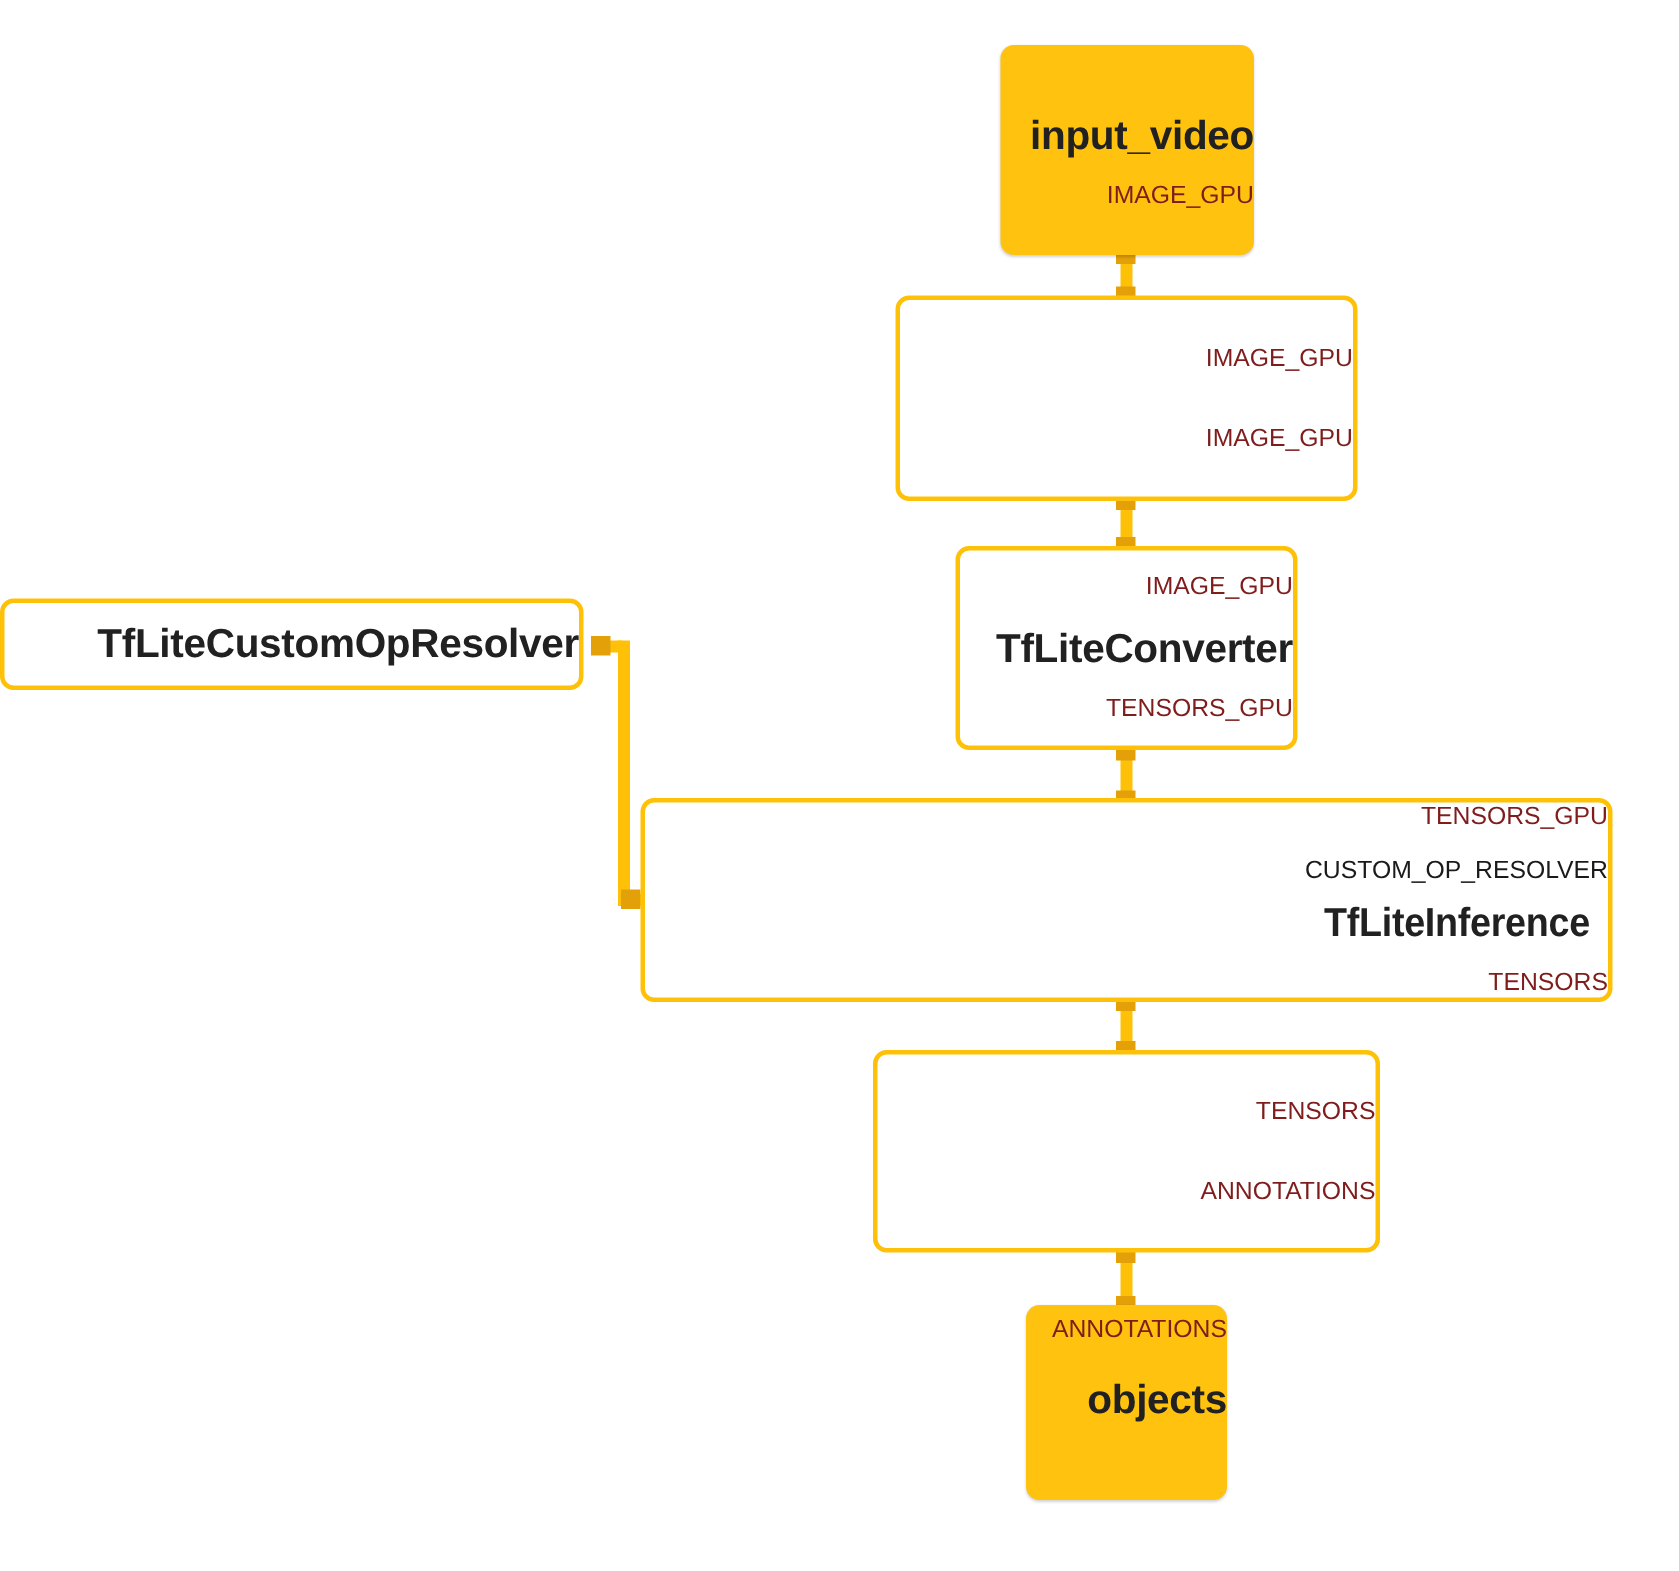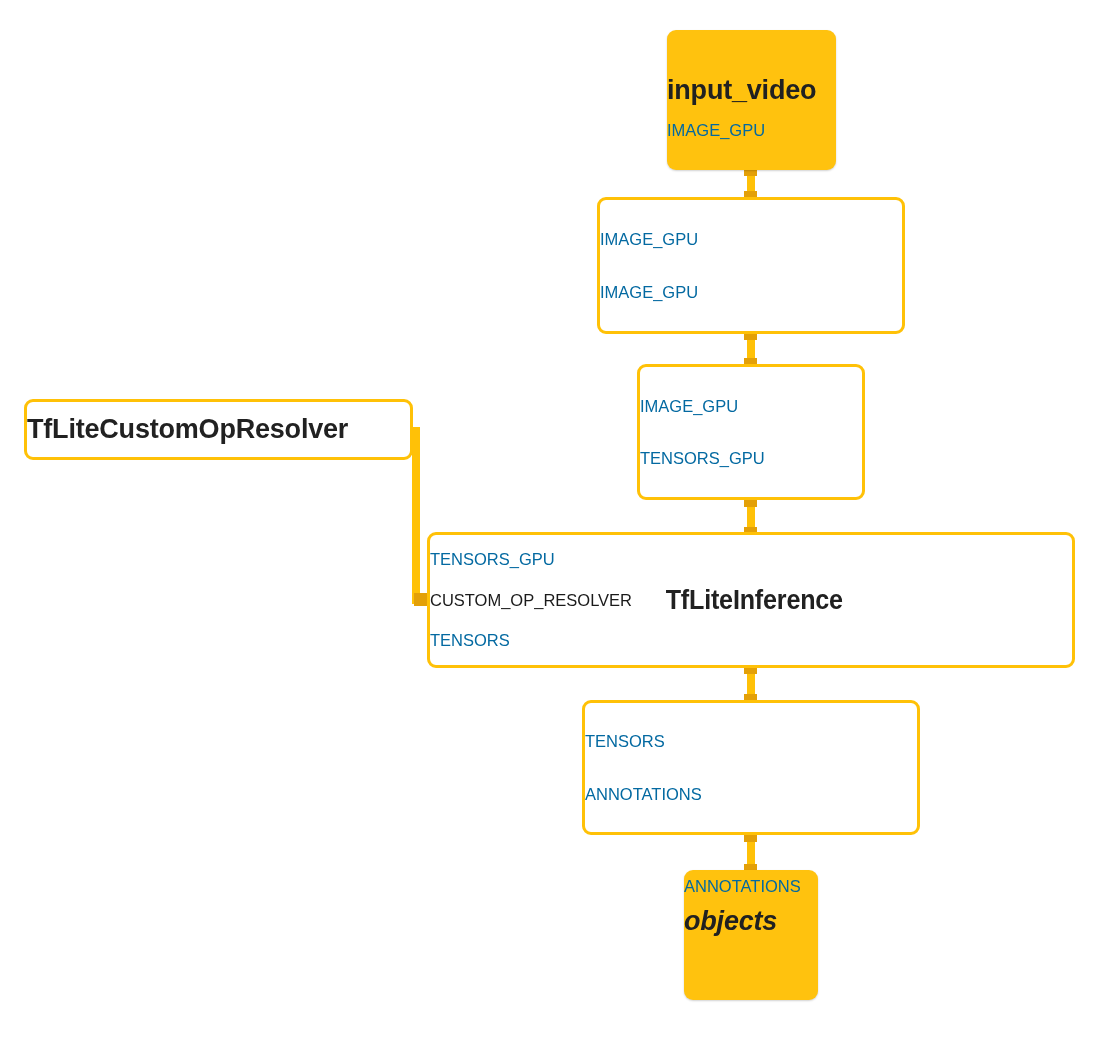--- a/index.html
+++ b/index.html
@@ -18,21 +18,21 @@
     background: #ffffff;
     overflow: hidden;
   }
 
   
   .node {
     position: absolute;
     box-sizing: border-box;
     display: flex;
     flex-direction: column;
-    align-items: flex-start;
+    align-items: flex-end;
     justify-content: center;
     text-align: center;
   }
 
   .node.calculator {
     border: 3px solid #FFC107;
     border-radius: 9px;
     background: #ffffff;
   }
 
@@ -50,41 +50,41 @@
     line-height: 1.05;
     white-space: nowrap;
   }
 
   .node.narrow-title .node-title {
     font-family: "Liberation Sans Narrow", "Liberation Sans", sans-serif;
     transform: scaleX(0.93);
   }
 
   .port-label {
-    color: #0369a1;
+    color: #7f1d1d;
     font-size: 16.5px;
     font-weight: normal;
     line-height: 1;
     white-space: nowrap;
   }
 
   .port-label.in  { margin-bottom: 18px; }
   .port-label.out { margin-top: 18px; }
 
   
   .node.stream .node-title { font-size: 27px; }
   .node.stream .port-label { font-size: 16.5px; }
 
   
   .side-row {
     display: flex;
-    flex-direction: row;
+    flex-direction: column;
     align-items: center;
     justify-content: center;
-    gap: 27px;
+    gap: 11px;
   }
   .side-label {
     color: #1a1a1a;
     font-size: 16.5px;
     white-space: nowrap;
   }
 
   
   .edge-line {
     position: absolute;
@@ -133,39 +133,40 @@
     <div class="port-label out">IMAGE_GPU</div>
   </div>
 
   <div class="node calculator" style="left:597px; top:197px; width:308px; height:137px;">
     <div class="port-label in">IMAGE_GPU</div>
     <div class="port-label out">IMAGE_GPU</div>
   </div>
 
   <div class="node calculator" style="left:637px; top:364px; width:228px; height:136px;">
     <div class="port-label in">IMAGE_GPU</div>
+    <div class="node-title">TfLiteConverter</div>
     <div class="port-label out">TENSORS_GPU</div>
   </div>
 
-  <div class="node calculator" style="left:24px; top:399px; width:389px; height:61px;">
+  <div class="node calculator" style="left:0; top:399px; width:389px; height:61px;">
     <div class="node-title">TfLiteCustomOpResolver</div>
   </div>
 
   <div class="node calculator narrow-title" style="left:427px; top:532px; width:648px; height:136px;">
     <div class="port-label in">TENSORS_GPU</div>
     <div class="side-row">
       <span class="side-label">CUSTOM_OP_RESOLVER</span>
       <span class="node-title">TfLiteInference</span>
     </div>
     <div class="port-label out">TENSORS</div>
   </div>
 
   <div class="node calculator" style="left:582px; top:700px; width:338px; height:135px;">
     <div class="port-label in">TENSORS</div>
     <div class="port-label out">ANNOTATIONS</div>
   </div>
 
   <div class="node stream" style="left:684px; top:870px; width:134px; height:130px; justify-content:flex-start; padding-top:8px;">
     <div class="port-label in" style="margin-bottom:0;">ANNOTATIONS</div>
-    <div class="node-title" style="margin-top:12px;font-style:italic;">objects</div>
+    <div class="node-title" style="margin-top:24px;">objects</div>
   </div>
 
 </div>
 
 </body></html>

